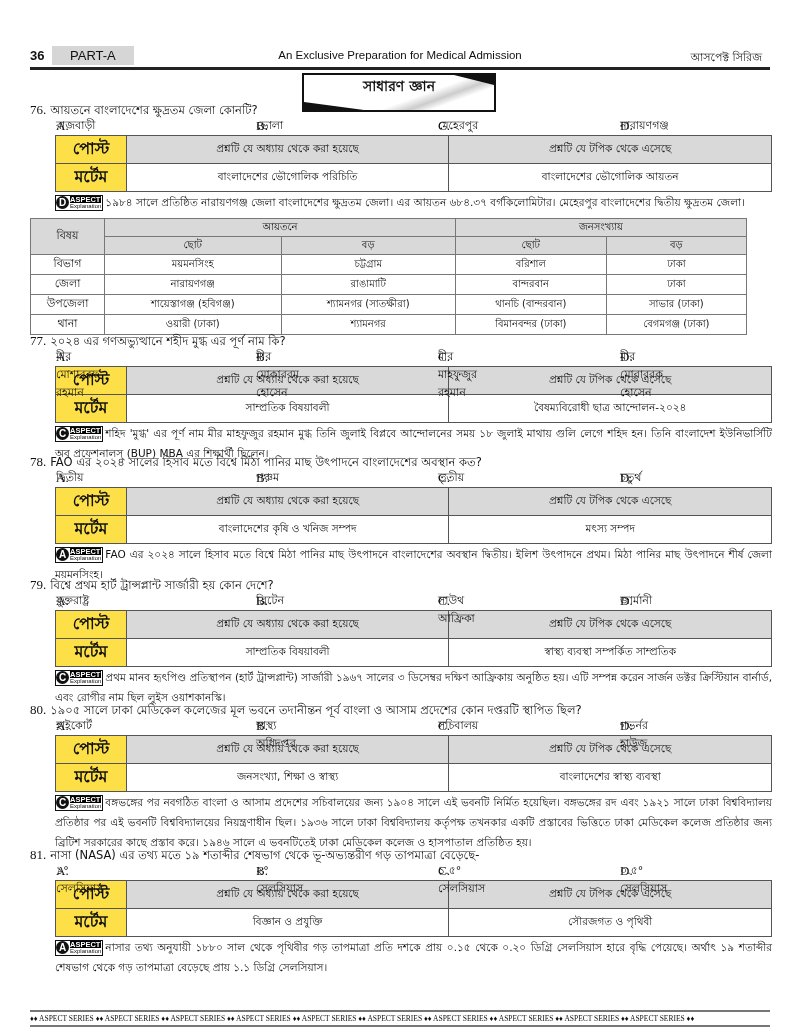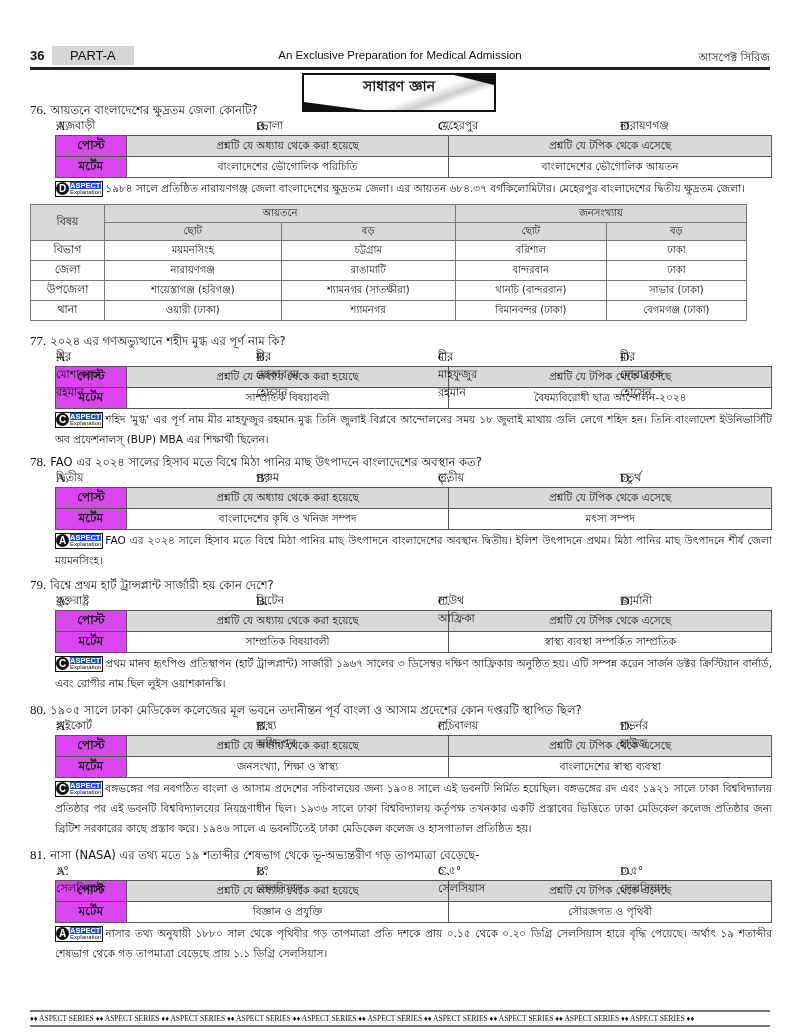--- a/index.html
+++ b/index.html
@@ -3,46 +3,46 @@
 <meta charset="utf-8">
 <style>
   html, body { margin: 0; padding: 0; background: #ffffff; }
   body { width: 800px; height: 1035px; position: relative; font-family: "DejaVu Serif", serif; color: #111; overflow: hidden; }
   .page { position: absolute; left: 30px; top: 0; width: 740px; }
 
   .header { position: absolute; top: 46px; left: 0; width: 740px; height: 22px; }
   .pg-num { position: absolute; left: 0; top: 2px; font-family: Liberation Sans, sans-serif; font-weight: bold; font-size: 13px; }
   .part { position: absolute; left: 22px; top: 0; background: #d6d6d6; padding: 2px 18px; font-family: "Liberation Sans", sans-serif; font-size: 13px; }
   .tagline { position: absolute; left: 0; width: 740px; top: 3px; text-align: center; font-family: "Liberation Sans", sans-serif; font-size: 11.5px; }
-  .series { position: absolute; right: 0; top: 3px; font-family: "DejaVu Sans", sans-serif; font-size: 11px; }
+  .series { position: absolute; right: 8px; top: 3px; font-family: "DejaVu Sans", sans-serif; font-size: 11px; }
   .header-rule { position: absolute; top: 67px; left: 0; width: 740px; height: 3px; background: #222; }
 
   .section-title { position: absolute; left: 272px; top: 73px; width: 194px; height: 39px; border: 2px solid #111; background: linear-gradient(160deg, #fff 60%, #ccc 70%, #fff 78%); box-sizing: border-box; text-align: center; font-family: "DejaVu Sans", sans-serif; font-weight: bold; font-size: 14px; line-height: 23px; }
   .section-title::before { content: ""; position: absolute; left: 0; bottom: 0; width: 60px; height: 8px; background: #111; clip-path: polygon(0 100%, 100% 100%, 0 0); }
   .section-title::after { content: ""; position: absolute; right: 0; top: 0; width: 40px; height: 10px; background: #111; clip-path: polygon(0 0, 100% 0, 100% 100%); }
 
   .q { position: absolute; left: 0; width: 740px; }
   .q-title { font-family: "DejaVu Sans", sans-serif; font-weight: normal; font-size: 11.5px; height: 17px; line-height: 20px; }
   .q-title .num { font-family: "Liberation Serif", serif; font-size: 13px; margin-right: 4px; }
   .opts { position: relative; height: 18px; margin-left: 26px; font-size: 11px; line-height: 18px; font-family: "DejaVu Sans", sans-serif; }
   .opts span { position: absolute; top: 0; }
   .opts .oa { left: 0; } .opts .ob { left: 200px; } .opts .oc { left: 382px; } .opts .od { left: 564px; }
   .opts .lt { font-family: "Liberation Serif", serif; font-size: 13px; }
 
   table.pm { margin-left: 25px; width: 717px; border-collapse: collapse; font-family: "DejaVu Sans", sans-serif; font-size: 10.5px; }
   table.pm td { border: 1px solid #555; height: 20px; text-align: center; padding: 0; }
-  table.pm td.side { width: 70px; font-weight: bold; font-size: 12px; background: #d946ef; }
+  table.pm td.side { width: 70px; font-weight: bold; font-size: 16px; background: #fde047; }
   table.pm tr.hd td.c { background: #d9d9d9; font-weight: normal; }
   table.pm td.c { width: 323px; }
 
   .expl { margin-left: 25px; width: 717px; font-family: "DejaVu Sans", sans-serif; font-size: 10.5px; line-height: 20px; text-align: justify; }
   .badge { display: inline-block; vertical-align: middle; margin-right: 2px; height: 14px; border: 1px solid #111; background: #fff; }
   .badge .letter { display: inline-block; width: 13px; height: 13px; background: #111; color: #fff; font-family: "Liberation Sans", sans-serif; font-weight: bold; font-size: 10px; line-height: 13px; text-align: center; border-radius: 7px; vertical-align: top; }
   .badge .lbl { display: inline-block; vertical-align: top; font-family: "Liberation Sans", sans-serif; line-height: 7px; padding: 0 1px; }
-  .badge .lbl b { display: block; font-size: 7.5px; background: #1d4ed8; color: #fff; }
+  .badge .lbl b { display: block; font-size: 7.5px; background: #000000; color: #fff; }
   .badge .lbl i { display: block; font-size: 6px; font-style: normal; }
 
   table.dist { width: 717px; border-collapse: collapse; font-family: "DejaVu Sans", sans-serif; font-size: 10px; }
   table.dist td { border: 1px solid #777; height: 16px; text-align: center; padding: 0; }
   table.dist td.gh { background: #d9d9d9; }
   table.dist td.rh { width: 73px; font-size: 11px; }
 
   .footer { position: absolute; top: 1010px; left: 0; width: 740px; height: 13px; border-top: 2px solid #777; border-bottom: 2px solid #777; font-family: Liberation Serif, serif; font-size: 7.5px; line-height: 13px; white-space: nowrap; overflow: hidden; text-align: left; }
 </style>
 </head>

